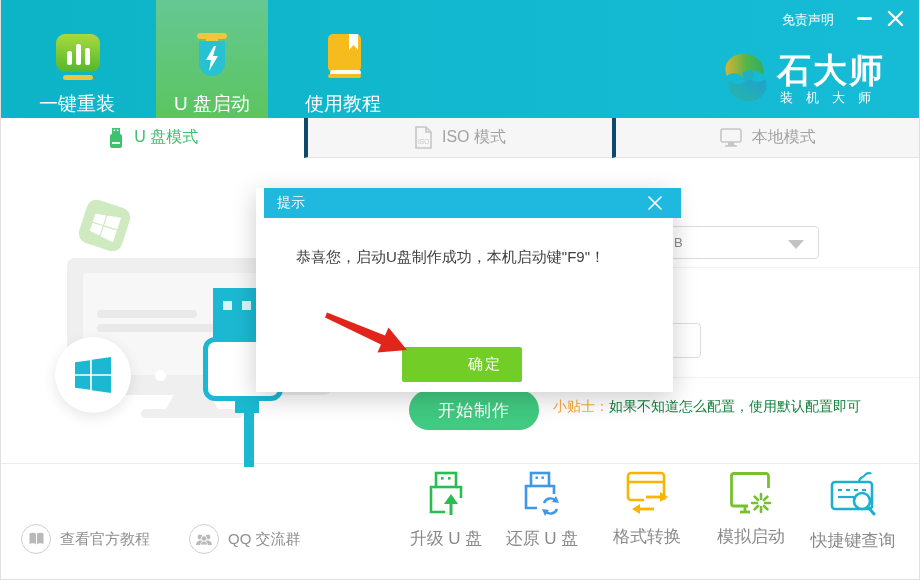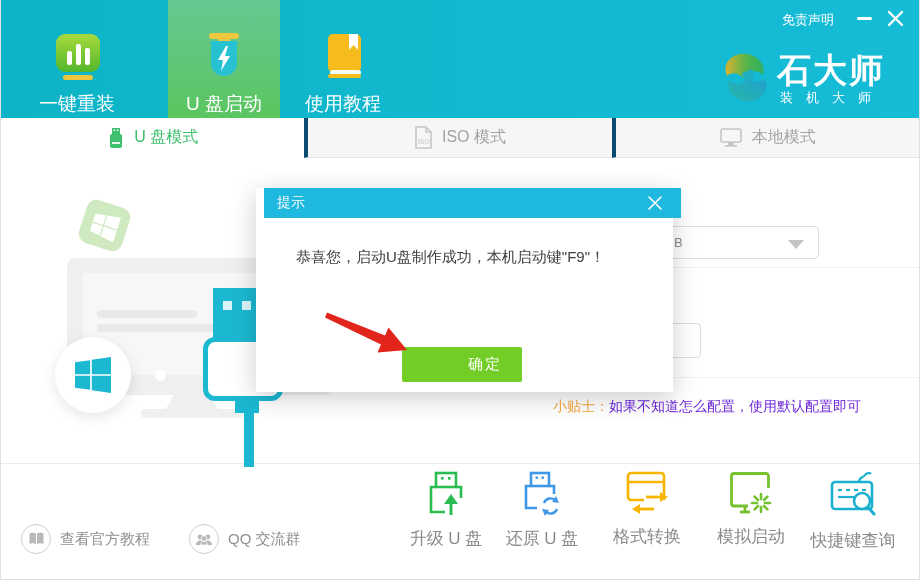--- a/index.html
+++ b/index.html
@@ -42,21 +42,21 @@
   .select-box .caret { position:absolute; right:14px; top:13px; width:0; height:0;
                 border-left:8px solid transparent; border-right:8px solid transparent;
                 border-top:9px solid #c3c3c3; }
   .input-box { position:absolute; left:500px; top:165px; width:200px; height:35px; background:#fff;
                border:1px solid #ddd; border-radius:4px; z-index:2; }
   .start-btn { position:absolute; left:408px; top:232px; width:130px; height:40px; border-radius:20px;
                background:#41ca81; color:#fff; font-size:17px; display:flex; align-items:center;
                justify-content:center; z-index:3; cursor:pointer; letter-spacing:1px; }
   .tip { position:absolute; left:552px; top:240px; font-size:14px; z-index:3; white-space:nowrap; }
   .tip .t1 { color:#f5a83c; }
-  .tip .t2 { color:#6d28d9; }
+  .tip .t2 { color:#15803d; }
 
   
   .monitor { position:absolute; left:66px; top:100px; width:265px; height:137px; background:#efefef;
              border-radius:8px; }
   .monitor .screen { position:absolute; left:16px; top:15px; width:228px; height:102px;
              background:#f7f7f7; border-radius:4px; }
   .monitor .bar { position:absolute; background:#e9e9e9; border-radius:4px; height:8px; }
   .monitor .dot { position:absolute; left:88px; top:112px; width:11px; height:11px; border-radius:50%;
              background:#fff; }
   .stand { position:absolute; left:165px; top:237px; width:52px; height:14px; background:#efefef;
@@ -117,21 +117,21 @@
           </defs>
         <rect x="2" y="1" width="44" height="38" rx="9" fill="url(#g1)"></rect>
         <rect x="13" y="18" width="5" height="14" rx="2" fill="#fff"></rect>
         <rect x="22" y="11" width="5" height="21" rx="2" fill="#fff"></rect>
         <rect x="31" y="15" width="5" height="17" rx="2" fill="#fff"></rect>
         <rect x="9" y="42" width="30" height="5" rx="2.5" fill="#edc53e"></rect>
       </svg>
       <div class="lbl abs" style="top:85px;">一键重装</div>
     </div>
 
-    <div class="nav-item nav-active" style="left:167px;width:112px;text-align:right;">
+    <div class="nav-item nav-active" style="left:155px;width:112px;text-align:right;">
       <svg class="abs" style="left:38px;top:31px;" width="36" height="52">
         <rect x="3" y="2" width="30" height="6" rx="3" fill="#efc73e"></rect>
         <rect x="12" y="7" width="12" height="4" fill="#efc73e"></rect>
         <path d="M5,10 h26 v22 a13,13 0 0 1 -26,0 z" fill="#27c2d2"></path>
         <polygon points="20,15 12,29 17,29 15,40 24,25 19,25 22,15" fill="#fff"></polygon>
       </svg>
       <div class="lbl abs" style="top:85px;">U 盘启动</div>
     </div>
 
     <div class="nav-item" style="left:286px;width:112px;">
@@ -228,20 +228,21 @@
     </div>
 
     <div class="divider" style="top:109px;"></div>
     <div class="divider" style="top:219px;"></div>
     <div class="select-box">
       <span class="val">B</span>
       <span class="caret"></span>
     </div>
     <div class="input-box"></div>
 
+    <div class="start-btn">开始制作</div>
     <div class="tip">
       <span class="t1">小贴士：</span><span class="t2">如果不知道怎么配置，使用默认配置即可</span>
     </div>
   </div>
 
   <div class="dialog">
     <div class="dialog-header">
       <span class="dialog-title">提示</span>
     </div>
     <svg class="dialog-close" viewBox="0 0 18 18">

